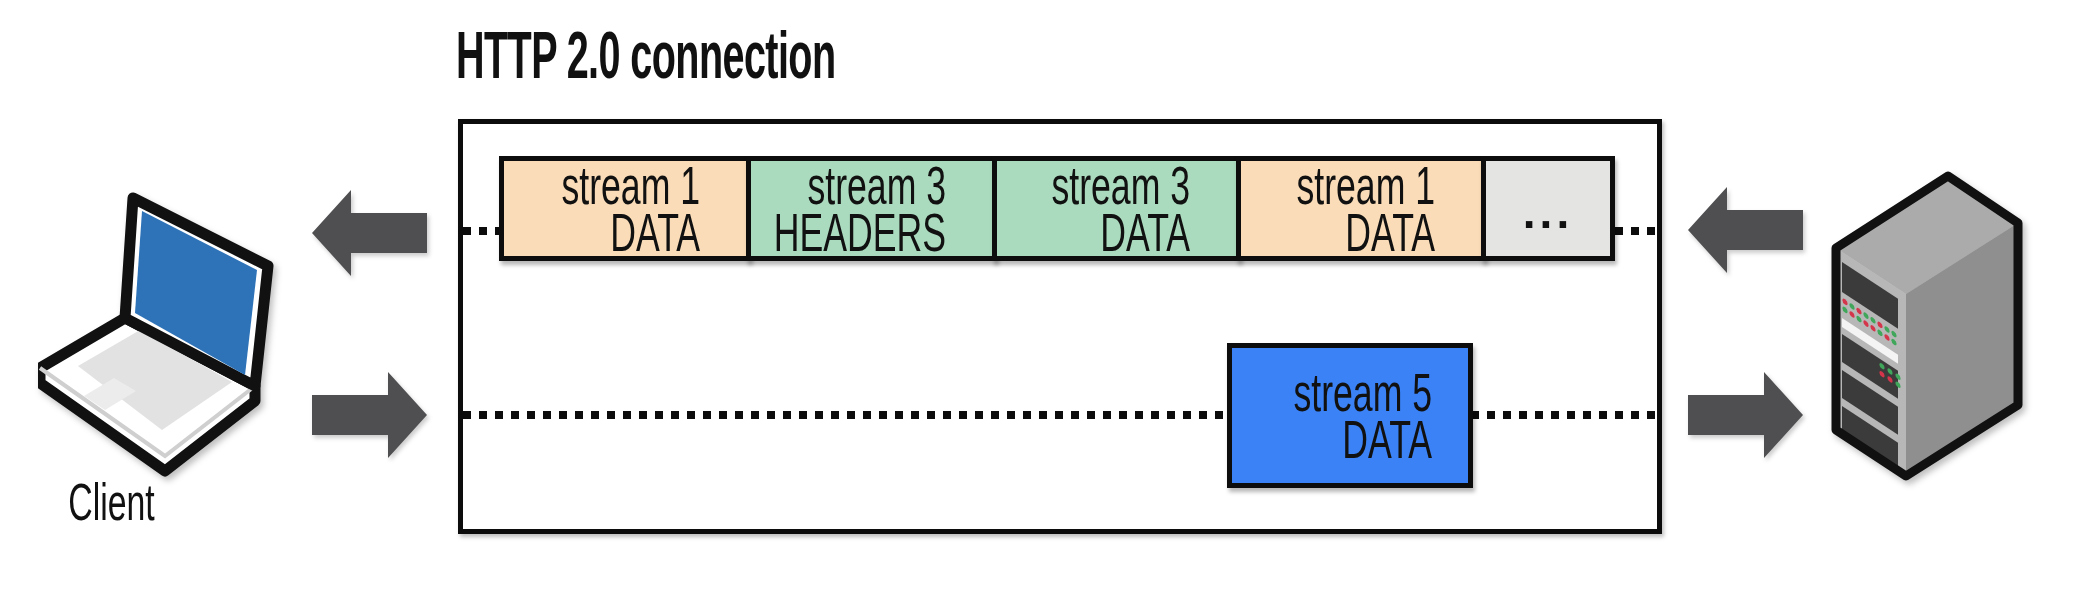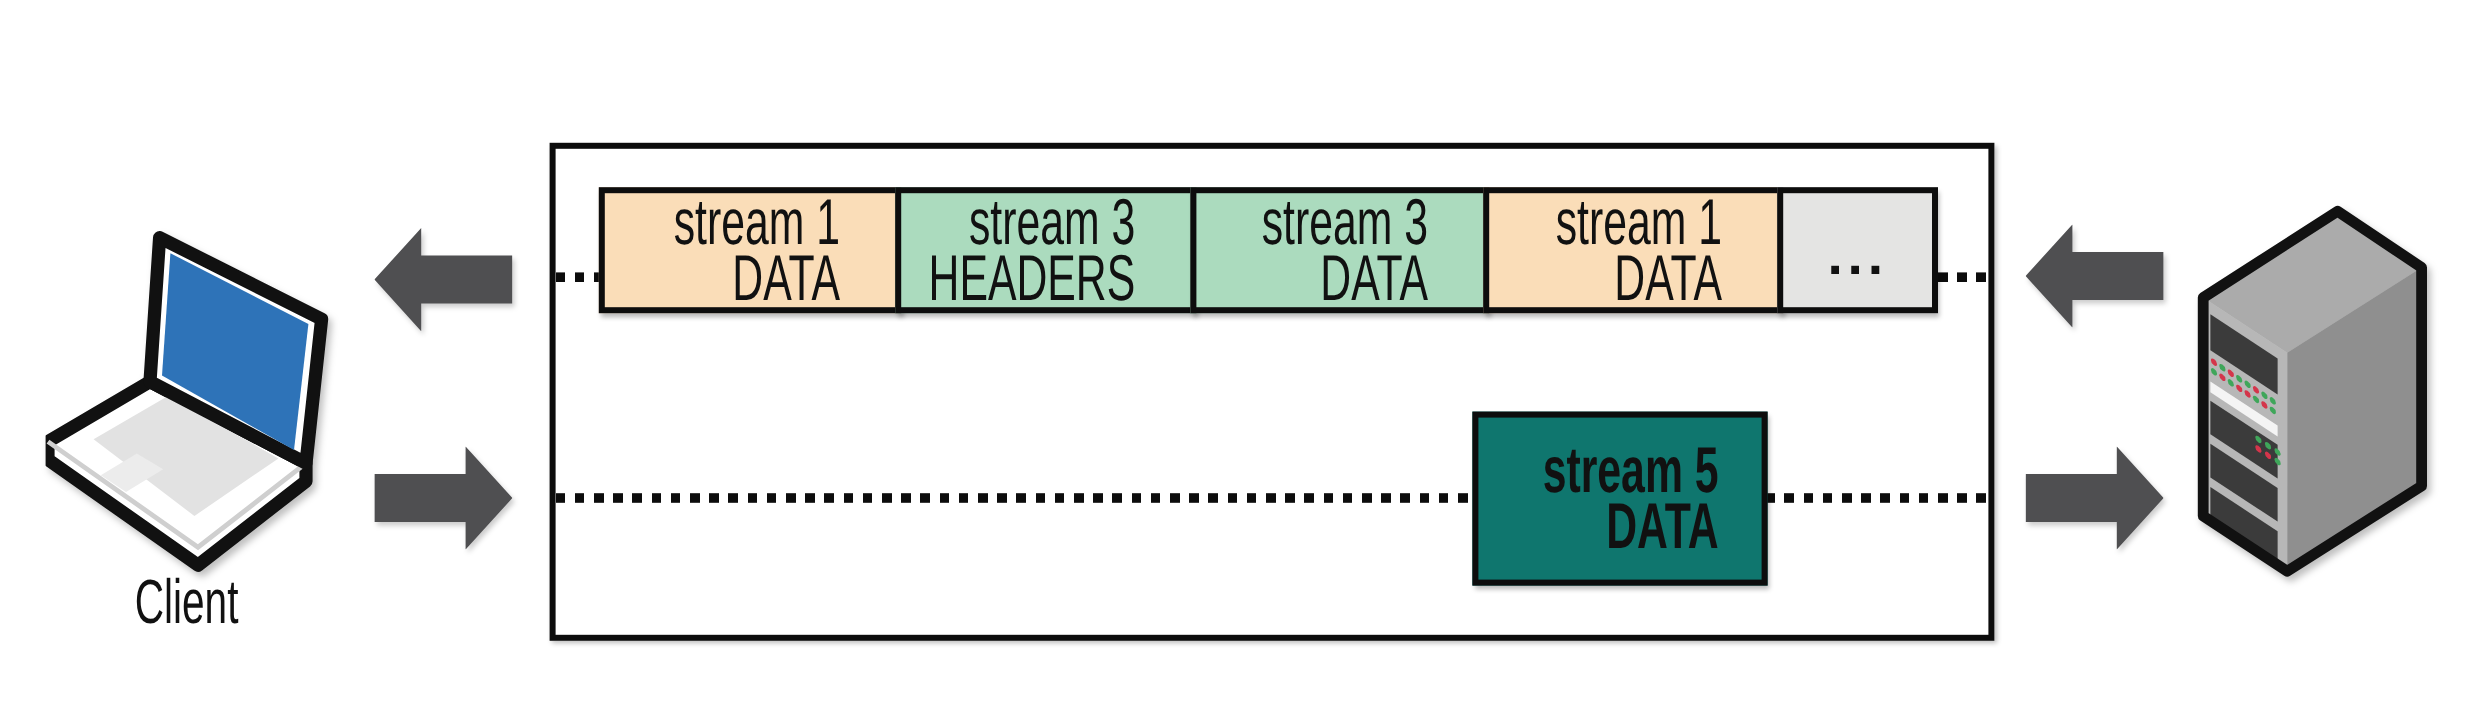--- a/index.html
+++ b/index.html
@@ -34,30 +34,33 @@
     border:5px solid #0d0d0d;box-sizing:border-box;box-shadow:2px 4px 4px rgba(0,0,0,.28);}
   .stream5 .ftext{right:36px;}
   
   .arrow{position:absolute;width:115px;height:86px;filter:drop-shadow(2px 3px 2px rgba(0,0,0,.2));}
   .arr-l-top{left:312px;top:190px;} .arr-l-bot{left:312px;top:372px;}
   .arr-r-top{left:1688px;top:187px;} .arr-r-bot{left:1688px;top:372px;}
   
   .endpoint-icon{position:absolute;filter:drop-shadow(3px 4px 3px rgba(0,0,0,.25));}
   .laptop{left:38px;top:190px;width:250px;height:290px;}
   .servr{left:1830px;top:170px;width:200px;height:320px;}
-  .ep-label{position:absolute;width:220px;text-align:center;font-size:52px;line-height:1.1;}
+  .ep-label{position:absolute;width:220px;font-size:52px;line-height:1.1;}
   .ep-label span{display:inline-block;transform:scaleX(.65);transform-origin:50% 50%;}
   .client-label{left:45px;top:474px;}
   .server-label{left:1828px;top:478px;}
 </style>
 </head>
 <body>
 
 <div class="stage">
 
+  <div class="title">
+    <span>HTTP 2.0 connection</span>
+  </div>
 
   <div class="connbox"></div>
 
   <div class="dotline dot-top"></div>
   <div class="dotline dot-bottom"></div>
 
   <div class="frames-row">
     <div class="frame f1" style="background-color: rgb(250, 221, 184);">
       <div class="ftext"><span>stream 1</span><br><span>DATA</span></div>
     </div>
@@ -70,21 +73,21 @@
     <div class="frame f4" style="background-color: rgb(250, 221, 184);">
       <div class="ftext"><span>stream 1</span><br><span>DATA</span></div>
     </div>
     <div class="frame f5" style="background-color: rgb(228, 228, 227);">
       <div class="frame5-text">
         <span>...</span>
       </div>
     </div>
   </div>
 
-  <div class="stream5" style="background-color: #0f766e; font-weight: bold;">
+  <div class="stream5" style="background-color: #3b82f6;">
     <div class="ftext"><span>stream 5</span><br><span>DATA</span></div>
   </div>
 
   <svg class="arrow arr-l-top" viewBox="0 0 115 86">
     <polygon points="0,43 39,0 39,23 115,23 115,63 39,63 39,86" fill="#4F4F51"></polygon>
   </svg>
   <svg class="arrow arr-l-bot" viewBox="0 0 115 86">
     <polygon points="115,43 76,86 76,63 0,63 0,23 76,23 76,0" fill="#4F4F51"></polygon>
   </svg>
   <svg class="arrow arr-r-top" viewBox="0 0 115 86">

